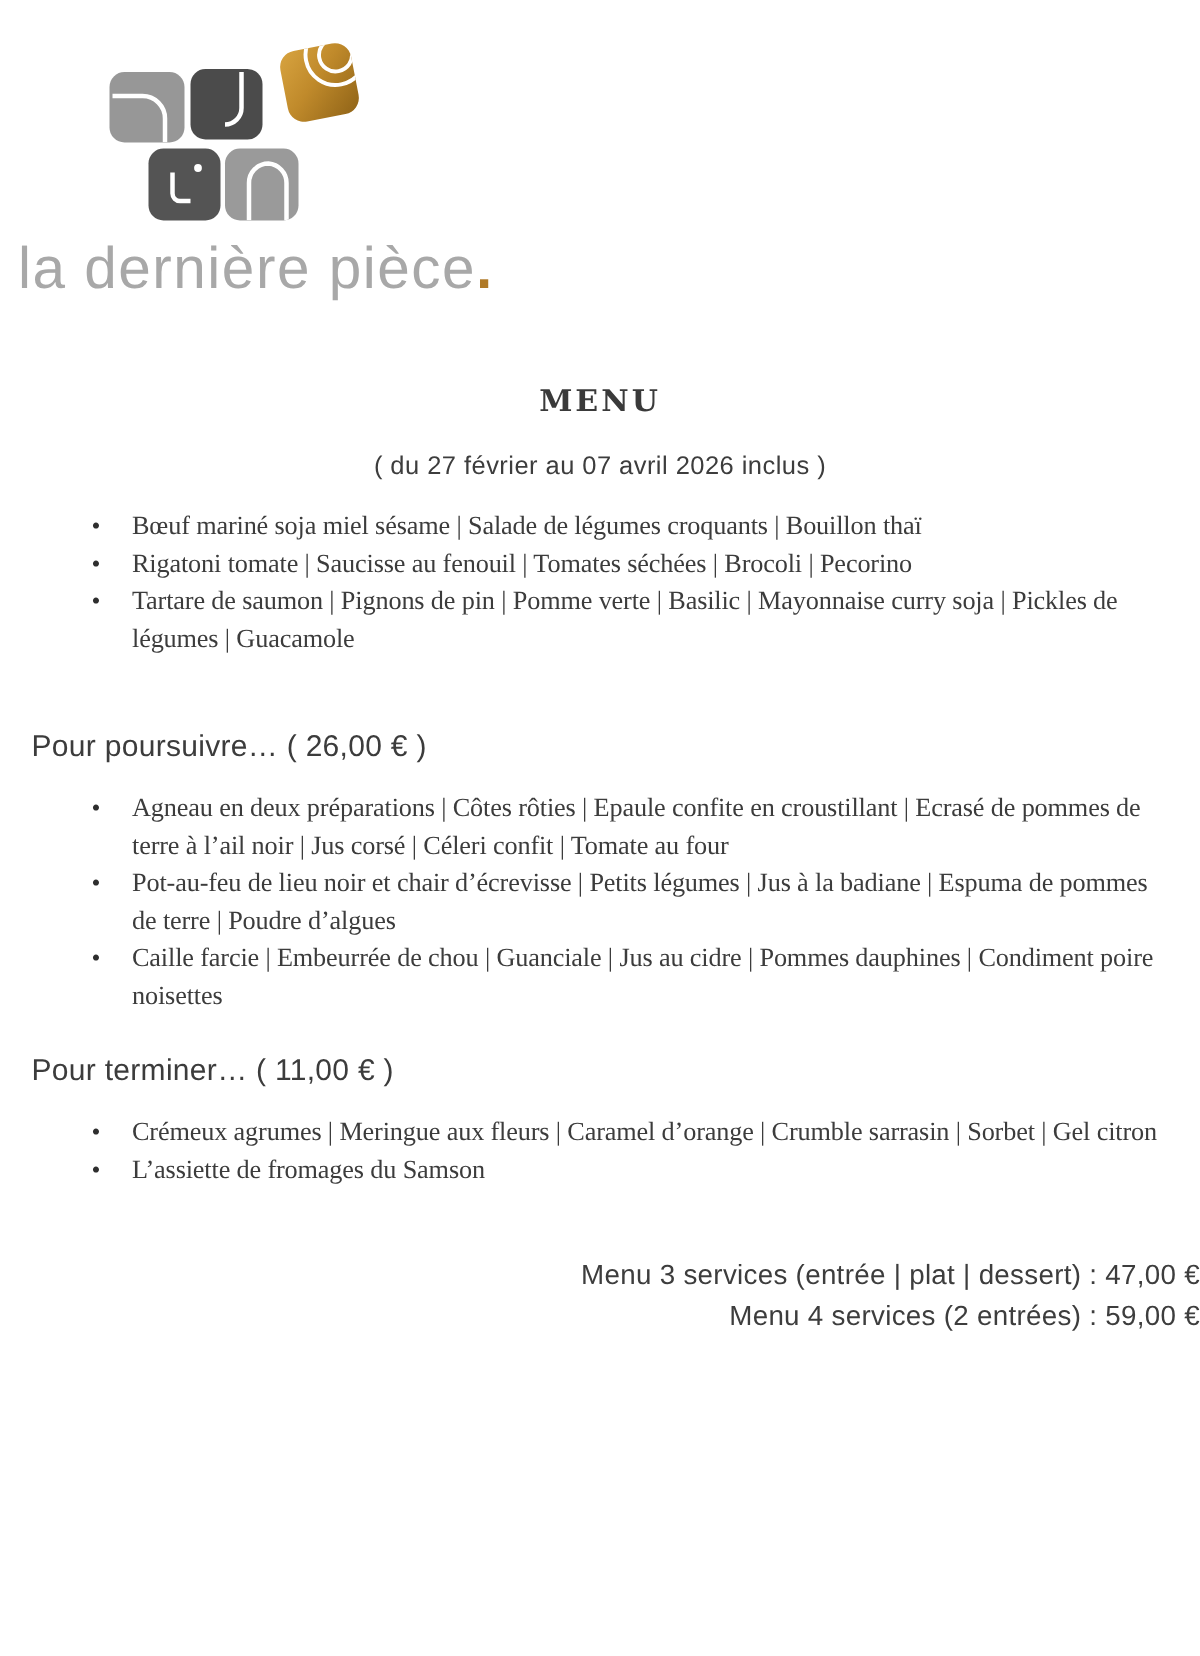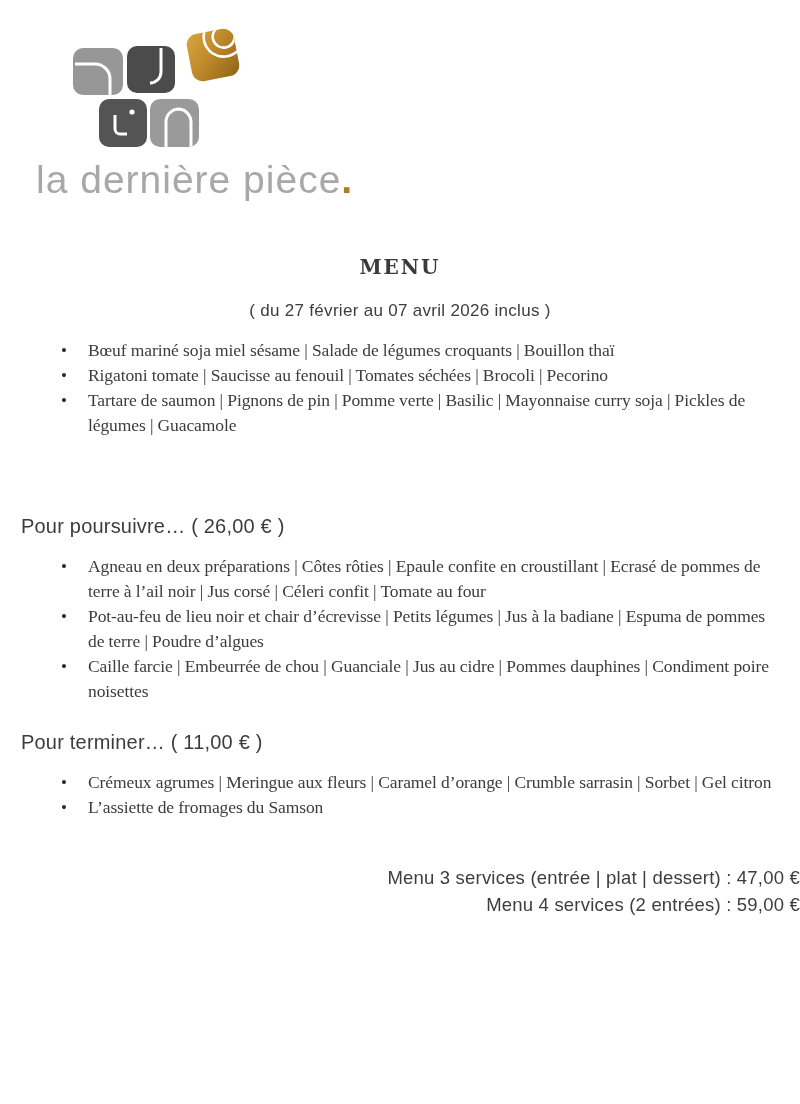--- a/index.html
+++ b/index.html
@@ -28,21 +28,21 @@
     left: 189px; top: 31px; width: 48px; height: 48px;
     background: linear-gradient(135deg, #d8a440 0%, #c08a2b 45%, #8f6317 100%);
     transform: rotate(-11deg);
     border-radius: 11px;
   }
   .sq-c { left: 99px;  top: 99px; width: 48px; height: 48px; background: #545454; }
   .sq-d { left: 150px; top: 99px; width: 49px; height: 48px; background: #9a9a9a; }
 
   .brand {
     position: absolute;
-    left: 36px; top: 158px;
+    left: 12px; top: 158px;
     font-size: 39px;
     font-weight: 300;
     letter-spacing: 1px;
     color: #a8a8a8;
     white-space: nowrap;
   }
   .brand .dot { color: #b07a28; font-weight: 700; }
 
   
   .menu-title {
@@ -90,21 +90,21 @@
     letter-spacing: -0.1px;
   }
   .dishes li::before {
     content: "•";
     position: absolute;
     left: 45px;
     top: 0;
     font-size: 17px;
     color: #2e2e2e;
   }
-  .s2 { margin-top: 76px; }
+  .s2 { margin-top: 48px; }
 
   
   .pricing {
     margin-top: 44px;
     text-align: right;
     font-size: 18.5px;
     line-height: 27px;
     color: #3d3d3d;
     letter-spacing: 0.2px;
   }

